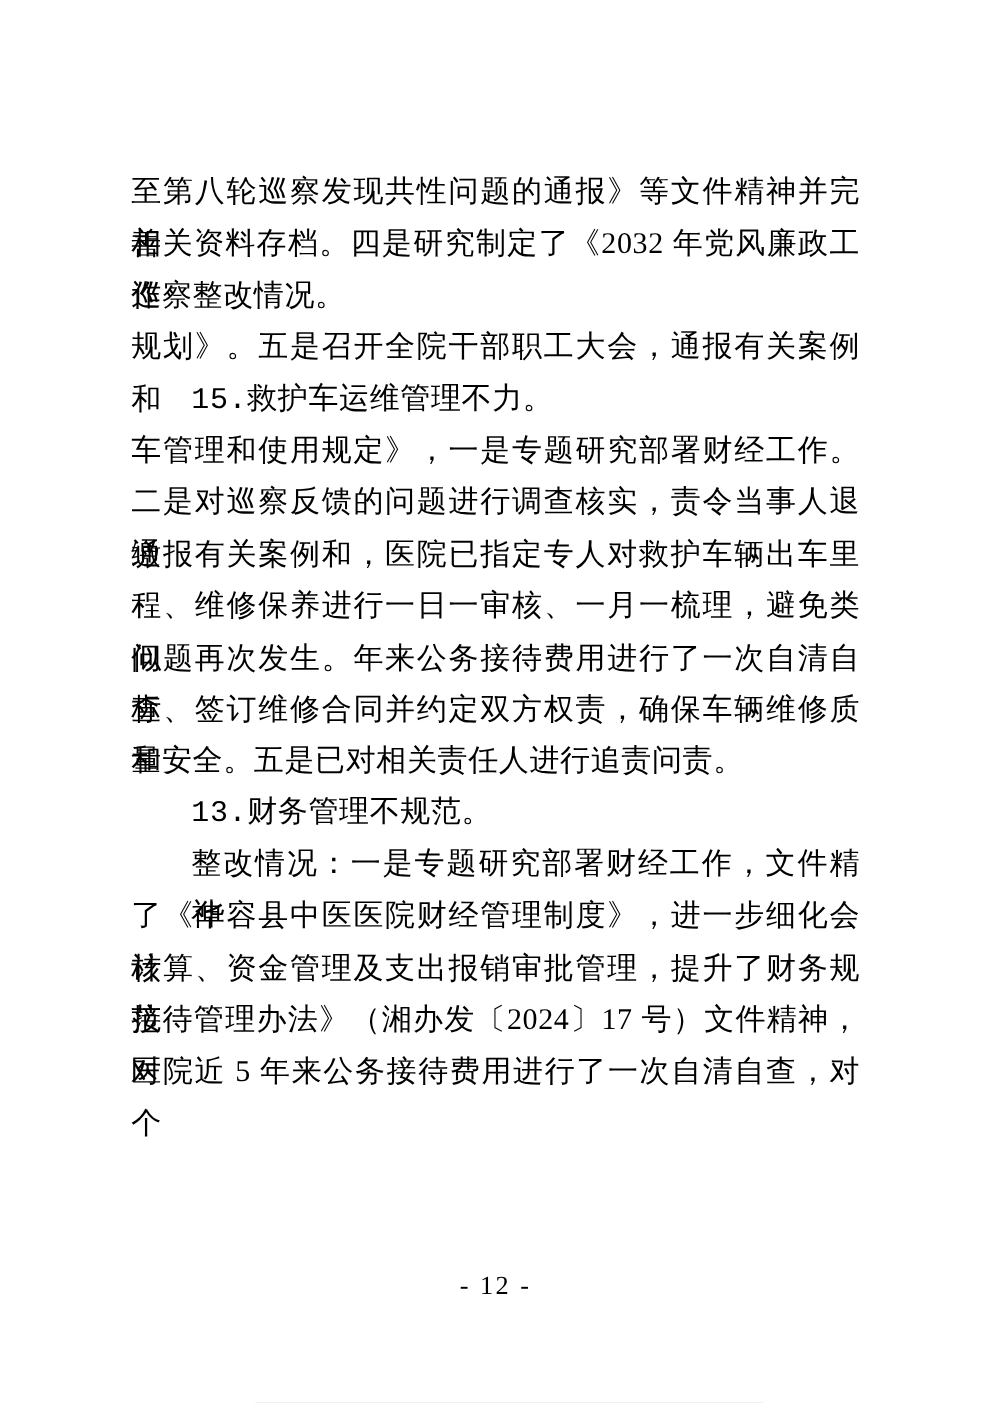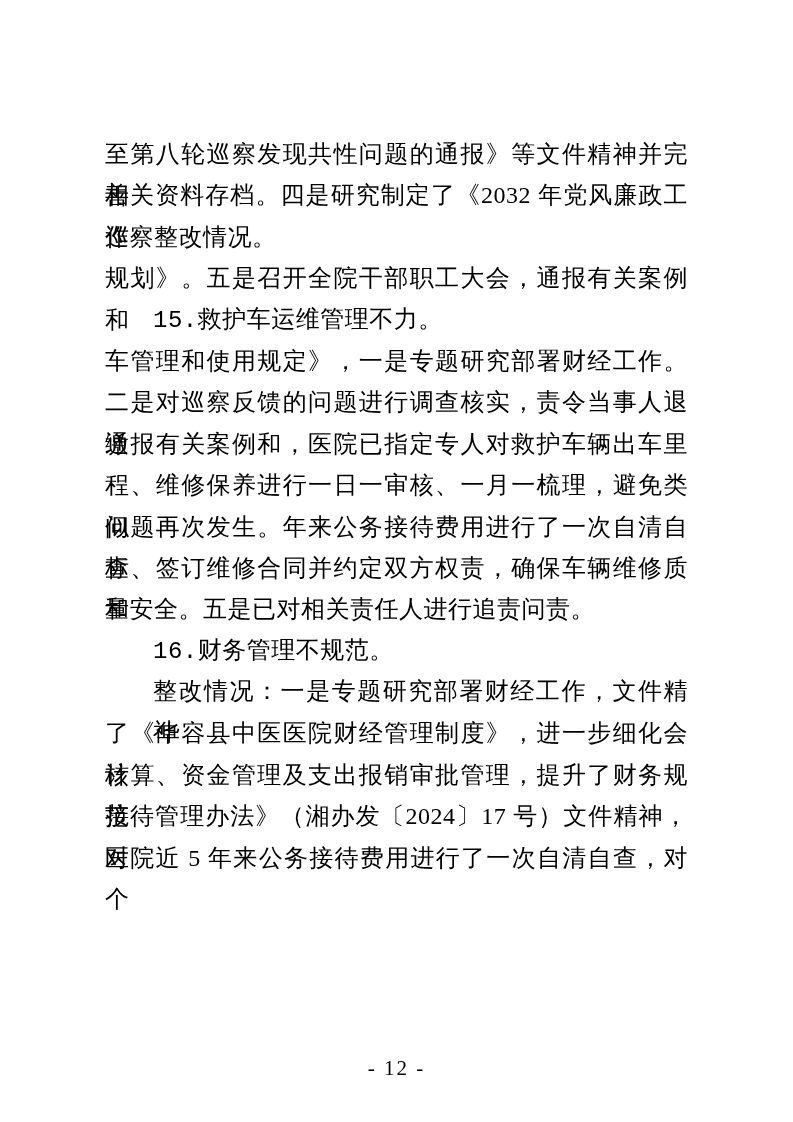--- a/index.html
+++ b/index.html
@@ -39,21 +39,21 @@
     white-space: normal;
     text-align-last: justify;
   }
   .line.indent {
     padding-left: 48px;
     font-family: Liberation Mono, monospace;
   }
   .page-footer {
     position: absolute;
     left: 0;
-    top: 1056px;
+    top: 1016px;
     width: 100%;
     text-align: center;
   }
   .page-number {
     font-size: 21px;
     letter-spacing: 2px;
     color: #000000;
   }
 </style>
 </head>
@@ -67,21 +67,21 @@
       <p class="line">巡察整改情况。</p>
       <p class="line fill">规划》。五是召开全院干部职工大会，通报有关案例和</p>
       <p class="line indent">15.救护车运维管理不力。</p>
       <p class="line fill">车管理和使用规定》，一是专题研究部署财经工作。</p>
       <p class="line fill">二是对巡察反馈的问题进行调查核实，责令当事人退缴</p>
       <p class="line fill">通报有关案例和，医院已指定专人对救护车辆出车里</p>
       <p class="line fill">程、维修保养进行一日一审核、一月一梳理，避免类似</p>
       <p class="line fill">问题再次发生。年来公务接待费用进行了一次自清自查</p>
       <p class="line fill">标、签订维修合同并约定双方权责，确保车辆维修质量</p>
       <p class="line">和安全。五是已对相关责任人进行追责问责。</p>
-      <p class="line indent">16.财务管理不规范。</p>
+      <p class="line indent">13.财务管理不规范。</p>
       <p class="line indent fill">整改情况：一是专题研究部署财经工作，文件精神</p>
       <p class="line fill">了《华容县中医医院财经管理制度》，进一步细化会计</p>
       <p class="line fill">核算、资金管理及支出报销审批管理，提升了财务规范</p>
       <p class="line fill">接待管理办法》（湘办发〔2024〕17 号）文件精神，对</p>
       <p class="line fill">医院近 5 年来公务接待费用进行了一次自清自查，对个</p>
     </section>
   <footer class="page-footer">
     <span class="page-number">- 12 -</span>
   </footer>
 </main>

